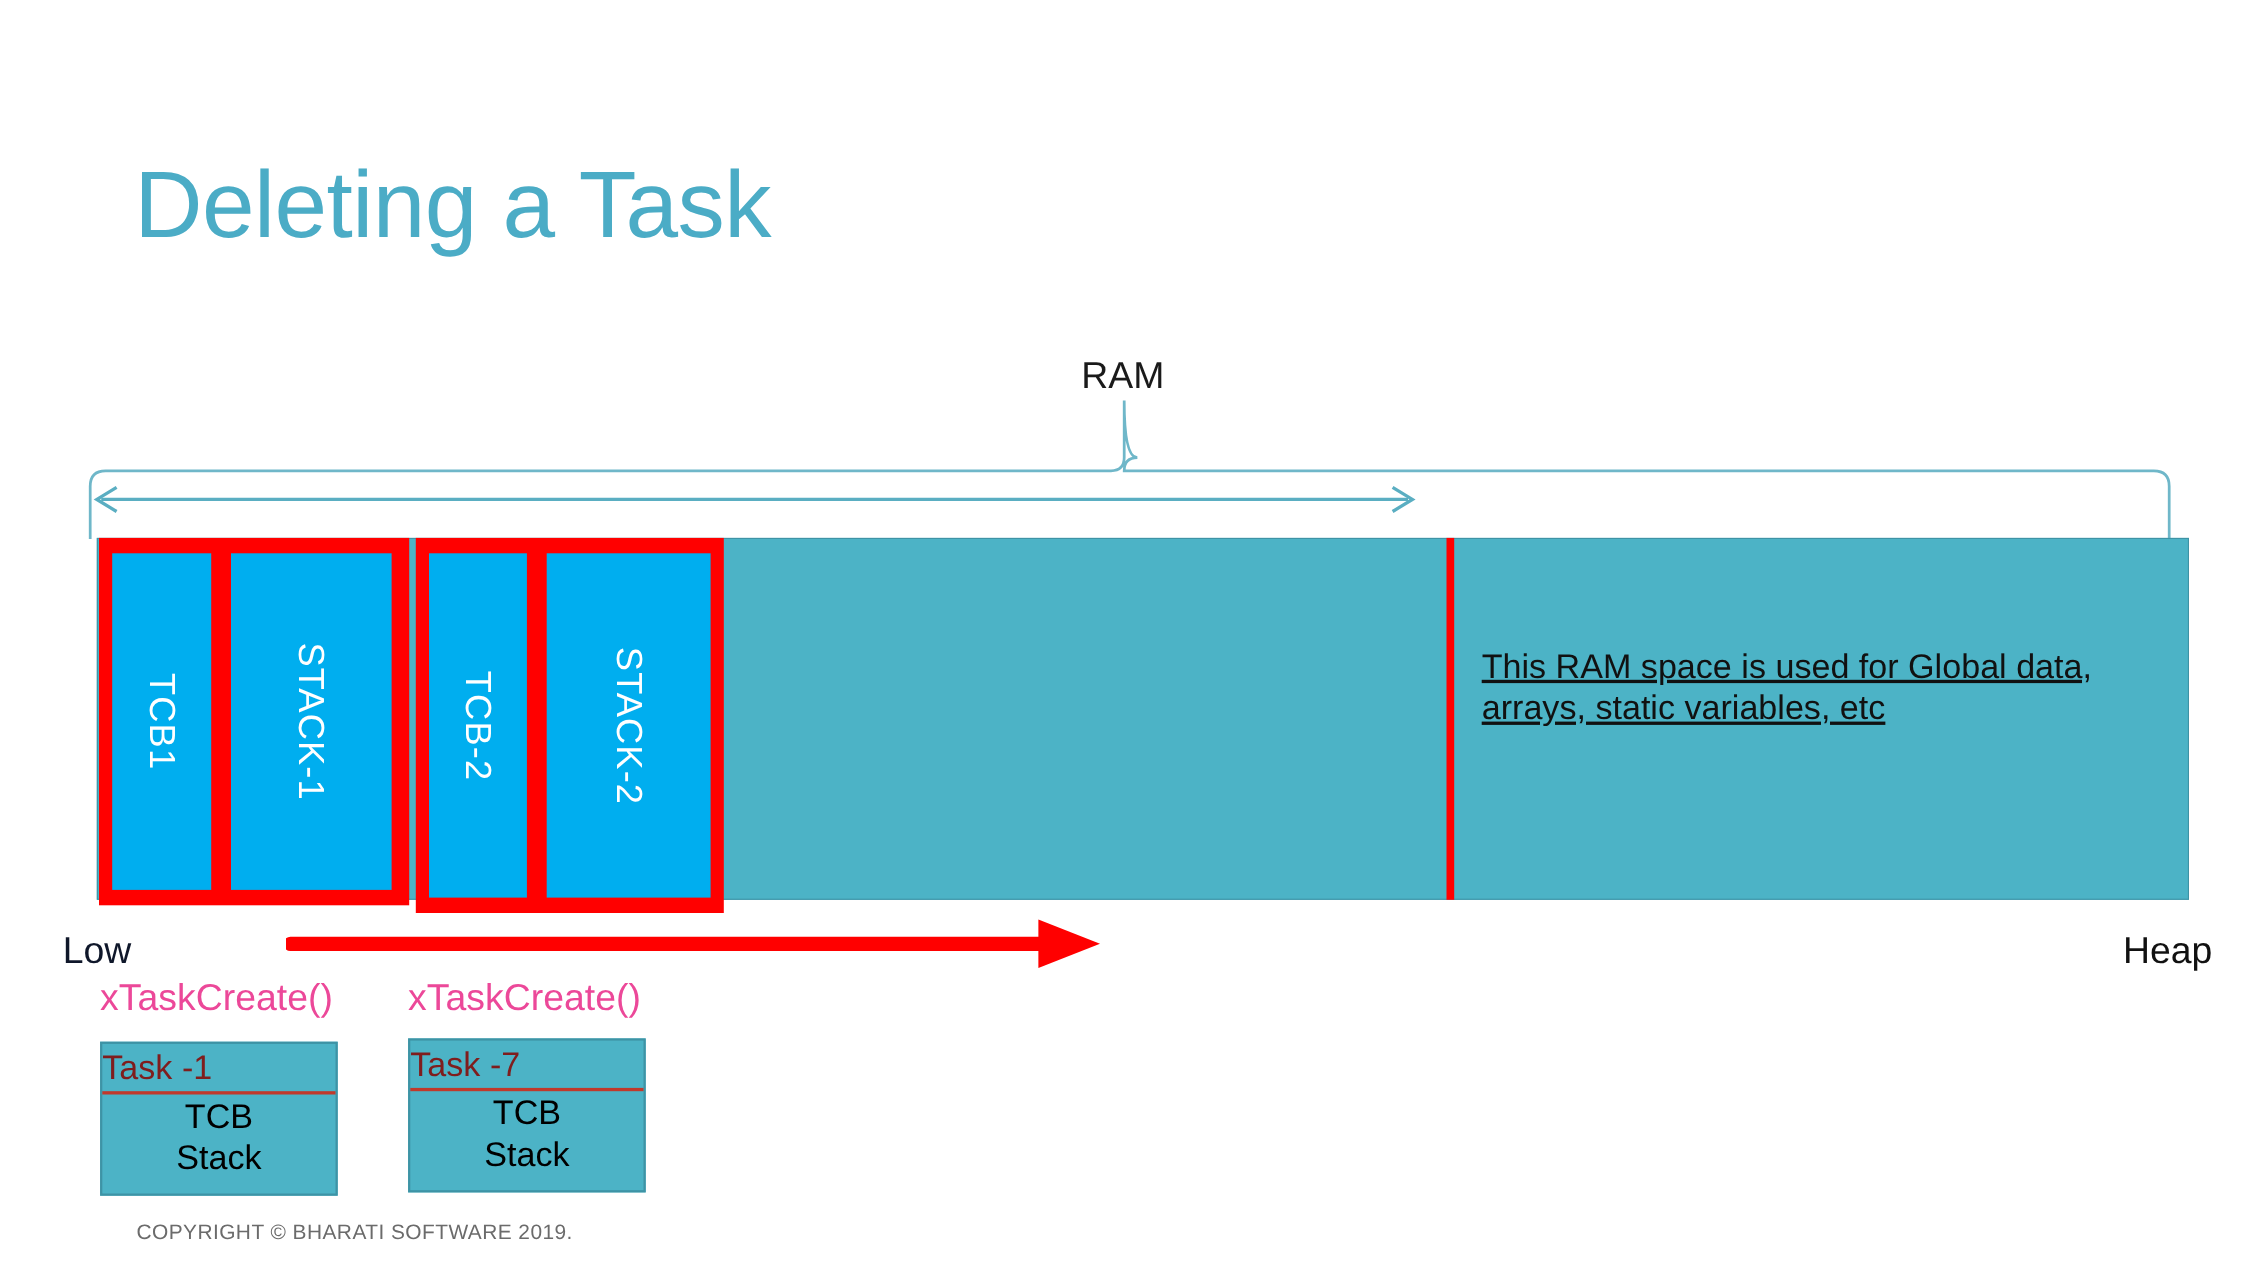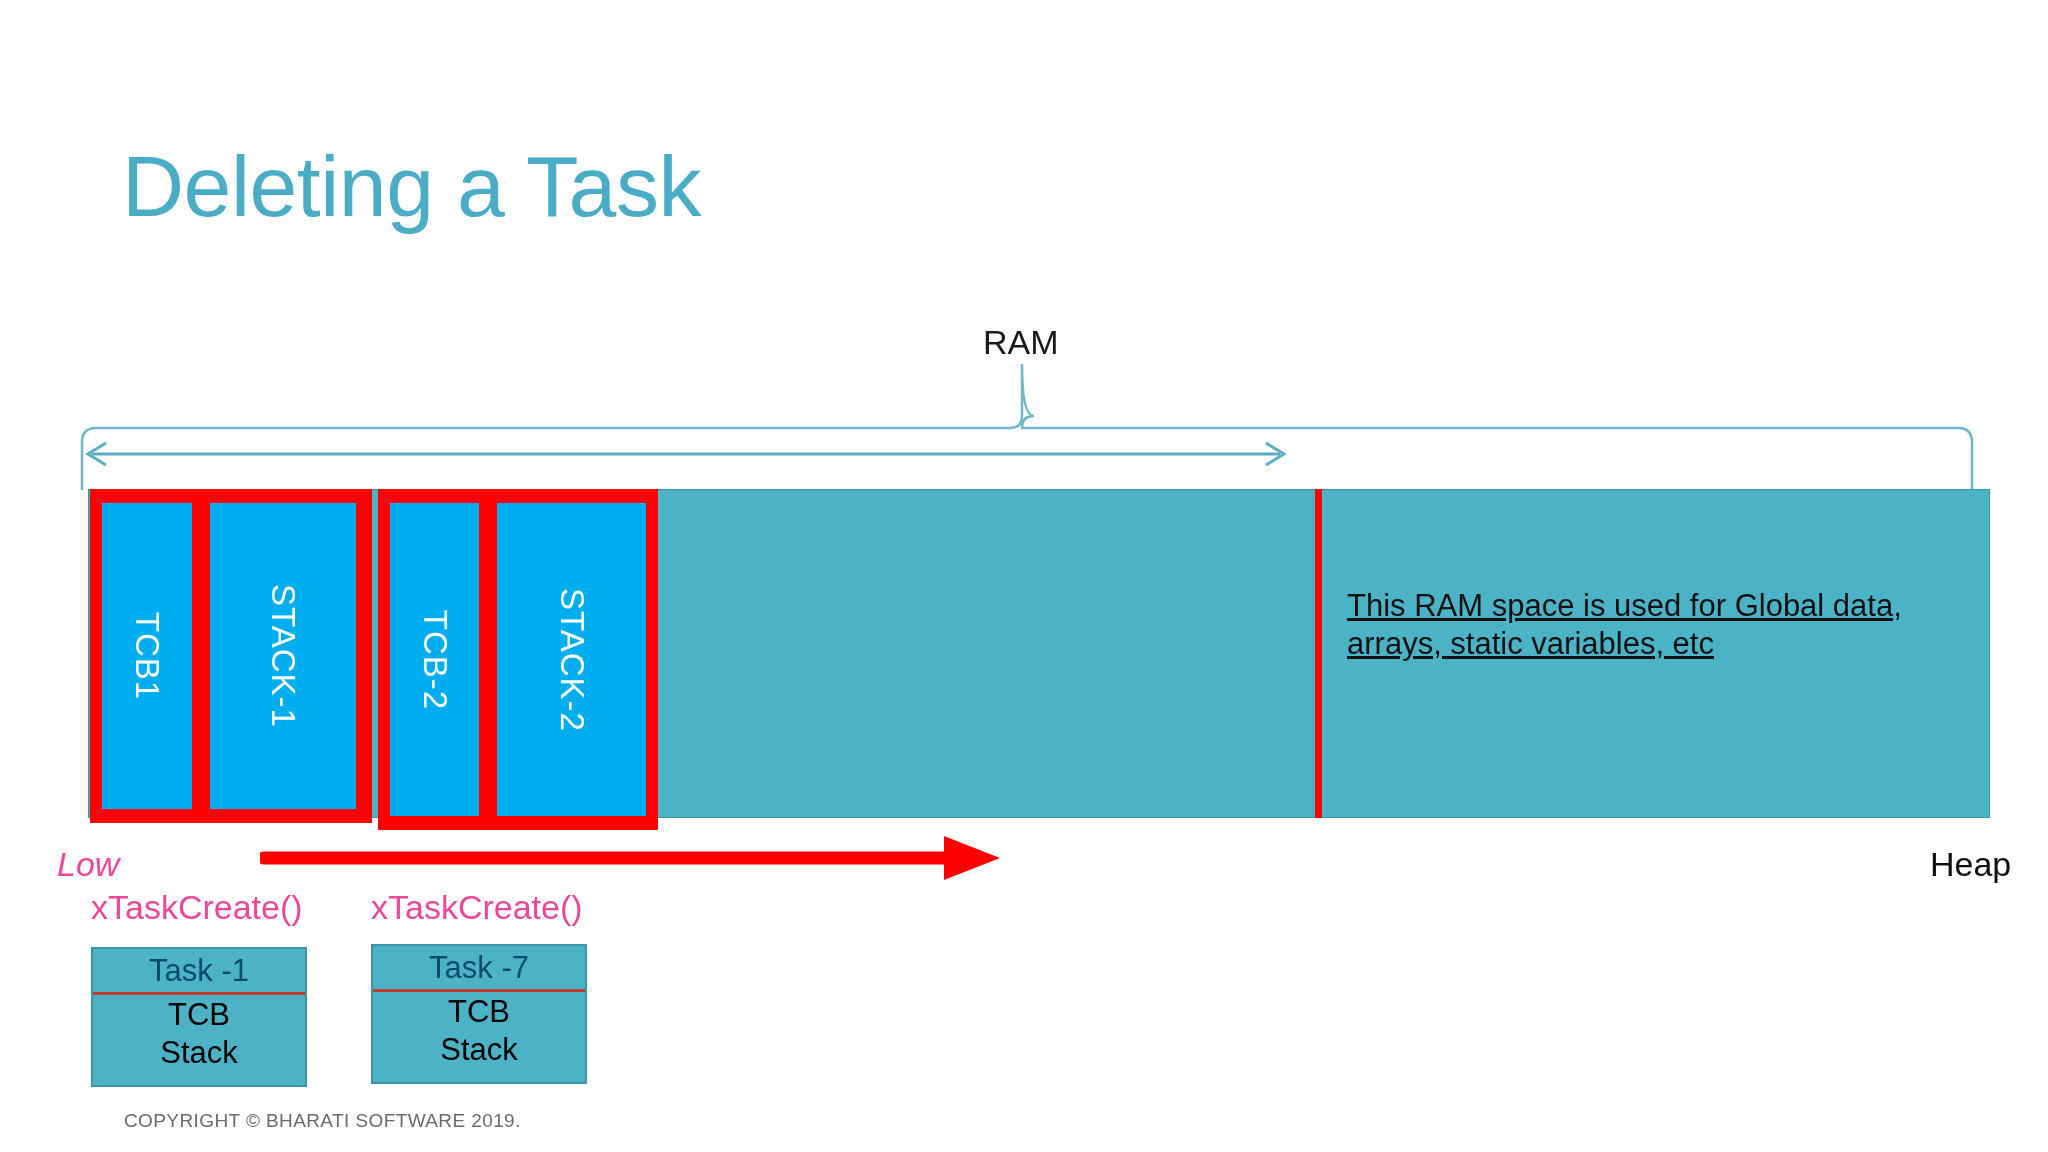--- a/index.html
+++ b/index.html
@@ -97,21 +97,21 @@
     letter-spacing: 1px;
   }
   .b-tcb1   { width: 90px; }
   .b-stack1 { width: 146px; }
   .b-tcb2   { width: 90px; }
   .b-stack2 { width: 150px; }
 
   
   .low-label {
     position: absolute; left: 57px; top: 845px;
-    font-size: 34px; color: #ec4899; font-style: italic;
+    font-size: 34px; color: #0f172a;
   }
   .high-label {
     position: absolute; left: 1930px; top: 845px;
     font-size: 34px; color: #111;
   }
 
   
   .dir-arrow-svg { position: absolute; left: 260px; top: 833px; }
 
   
@@ -127,25 +127,25 @@
   .task-box {
     position: absolute;
     width: 216px; height: 140px;
     background: #4CB3C6;
     border: 2px solid #3e93a5;
     display: flex;
     flex-direction: column;
     align-items: center;
   }
   .task-box .t-title {
-    font-size: 31px; color: #0c4a6e;
+    font-size: 31px; color: #7f1d1d;
     line-height: 1.15;
     padding-top: 4px;
     width: 100%;
-    text-align: center;
+    text-align: left;
     border-bottom: 3px solid #C0392B;
     padding-bottom: 3px;
   }
   .task-box .t-row {
     font-size: 31px; color: #000000;
     line-height: 1.17;
     padding-top: 2px;
   }
   .task-1 { left: 91px; top: 947px; }
   .task-2 { left: 371px; top: 944px; }

